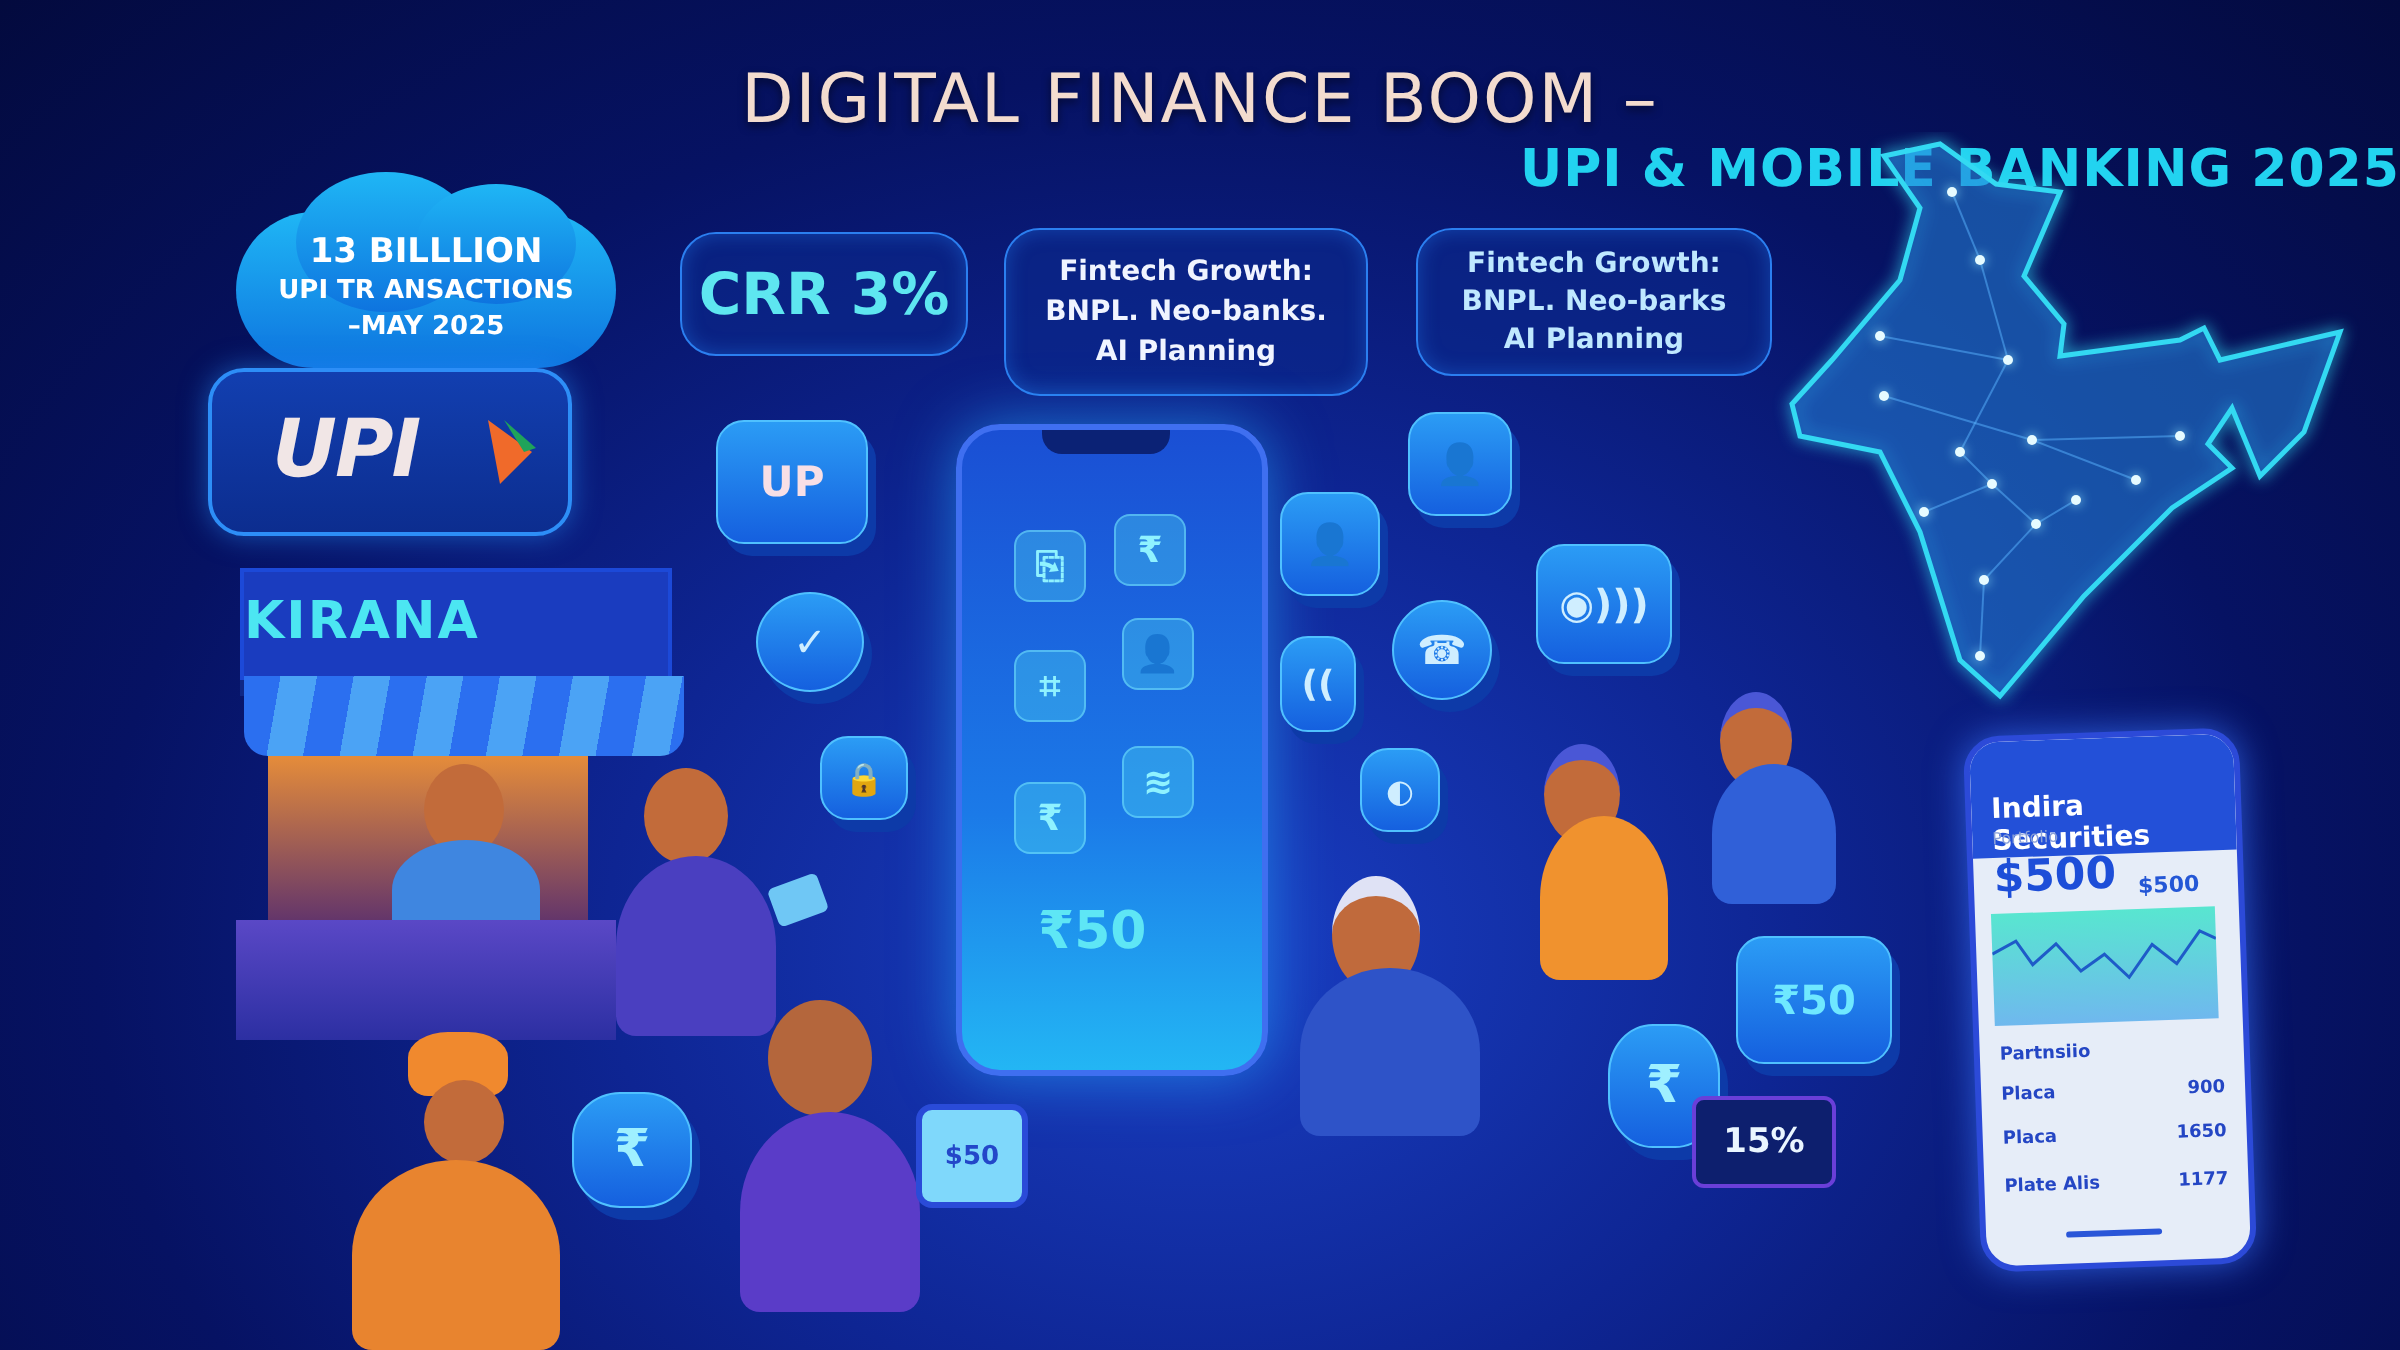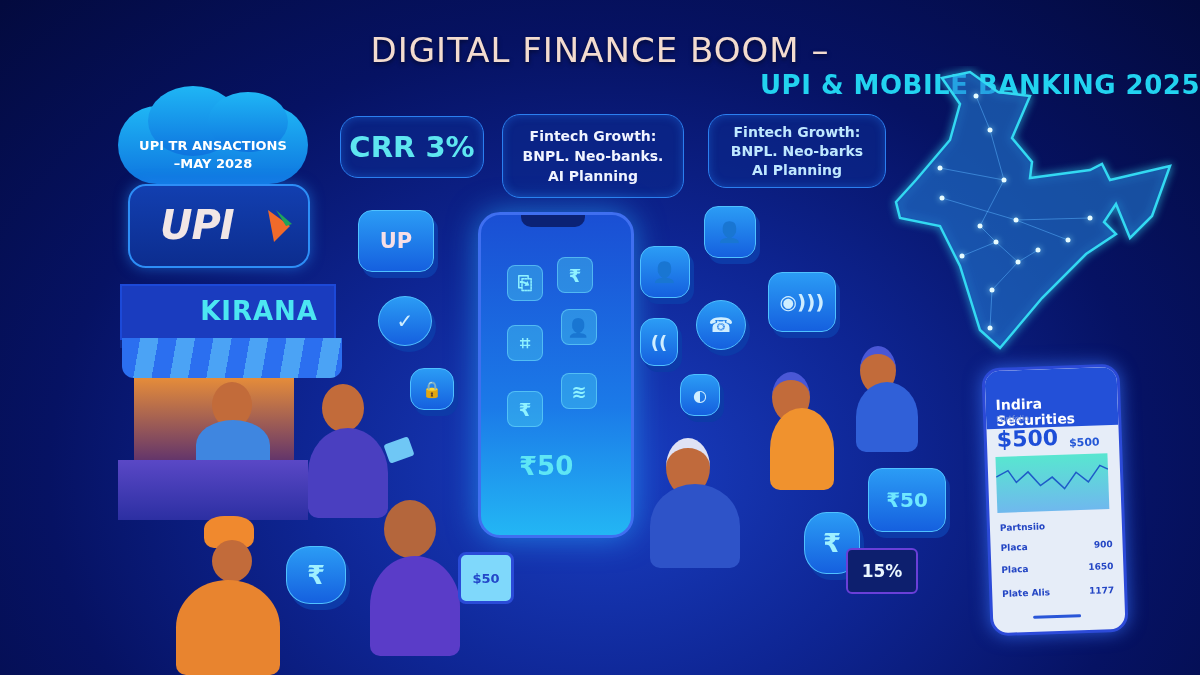--- a/index.html
+++ b/index.html
@@ -15,28 +15,28 @@
   .cloud{left:108px;top:86px;width:210px;height:98px;}
   .cloud .c{position:absolute;background:linear-gradient(180deg,#1fb6f5,#0e74df);border-radius:50%;}
   .cloud-text{position:absolute;left:0;width:210px;text-align:center;color:#fff;font-weight:bold;}
   
   .info{border:1.5px solid #2b7ff0;border-radius:18px;background:rgba(10,40,140,.65);
     box-shadow:0 0 10px rgba(40,140,255,.35) inset;display:flex;align-items:center;justify-content:center;text-align:center;}
   .crr{left:340px;top:116px;width:142px;height:60px;font-size:29px;font-weight:bold;color:#5ee6f0;}
   .fin1{left:502px;top:114px;width:180px;height:82px;font-size:14px;line-height:20px;font-weight:bold;color:#f0f4ff;}
   .fin2{left:708px;top:114px;width:176px;height:72px;font-size:14px;line-height:19px;font-weight:bold;color:#bfe8ff;}
   
-  .upi{left:128px;top:184px;width:178px;height:80px;border-radius:18px;border:2px solid #2d8ef7;
+  .upi{left:104px;top:184px;width:178px;height:80px;border-radius:18px;border:2px solid #2d8ef7;
     background:linear-gradient(180deg,#123fb0,#0c2d8f);box-shadow:0 0 14px rgba(40,150,255,.5);}
   .upi-label{position:absolute;left:30px;top:16px;font-size:40px;font-style:italic;font-weight:bold;color:#f1e6e6;letter-spacing:-1px;}
   
   .shop{left:92px;top:270px;width:250px;height:260px;}
   .sign{position:absolute;left:28px;top:14px;width:212px;height:52px;background:#1a3cbf;border:2px solid #1c49d8;
     box-shadow:0 8px 0 #0f2785;}
-  .sign span{position:absolute;left:0;width:196px;top:10px;text-align:right;font-size:26px;font-weight:bold;color:#4ce6f2;letter-spacing:1px;}
+  .sign span{position:absolute;left:0;width:196px;top:10px;text-align:left;font-size:26px;font-weight:bold;color:#4ce6f2;letter-spacing:1px;}
   .awning{position:absolute;left:30px;top:68px;width:220px;height:40px;
     background:repeating-linear-gradient(100deg,#2b6ff0 0 18px,#4ba3f5 18px 36px);border-radius:0 0 12px 12px;}
   .window{position:absolute;left:42px;top:108px;width:160px;height:88px;background:linear-gradient(180deg,#e58c3a,#5a2f6e);}
   .counter{position:absolute;left:26px;top:190px;width:190px;height:60px;background:linear-gradient(180deg,#5a48c6,#2c2fa2);}
   
   .phone-main{left:478px;top:212px;width:150px;height:320px;border-radius:22px;border:3px solid #3f6ff0;
     background:linear-gradient(180deg,#1a4fd4 0%,#1b7ae8 60%,#23b6f4 100%);
     box-shadow:0 0 30px rgba(40,170,255,.6);}
   .notch{position:absolute;left:40px;top:0;width:64px;height:12px;background:#0b2275;border-radius:0 0 10px 10px;}
   .app{position:absolute;width:34px;height:34px;border-radius:8px;background:rgba(80,220,240,.35);border:1px solid rgba(120,230,255,.5);
@@ -79,22 +79,23 @@
 </head>
 <body>
 
 <div class="abs title1">DIGITAL FINANCE BOOM –</div>
 <div class="abs title2">UPI &amp; MOBILE BANKING 2025</div>
 
 <div class="abs cloud">
   <div class="c" style="left:10px;top:20px;width:190px;height:78px;border-radius:40px;"></div>
   <div class="c" style="left:40px;top:0;width:90px;height:70px;"></div>
   <div class="c" style="left:100px;top:6px;width:80px;height:60px;"></div>
+  <div class="cloud-text" style="top:30px;font-size:17px;">13 BILLLION</div>
   <div class="cloud-text" style="top:52px;font-size:13px;">UPI TR ANSACTIONS</div>
-  <div class="cloud-text" style="top:70px;font-size:13px;">–MAY 2028</div>
+  <div class="cloud-text" style="top:70px;font-size:13px;">–MAY 2025</div>
 </div>
 
 <div class="abs info crr">
   <span>CRR 3%</span>
 </div>
 <div class="abs info fin1">
   <div>
     <div>Fintech Growth:</div>
     <div>BNPL. Neo-banks.</div>
     <div>AI Planning</div>

